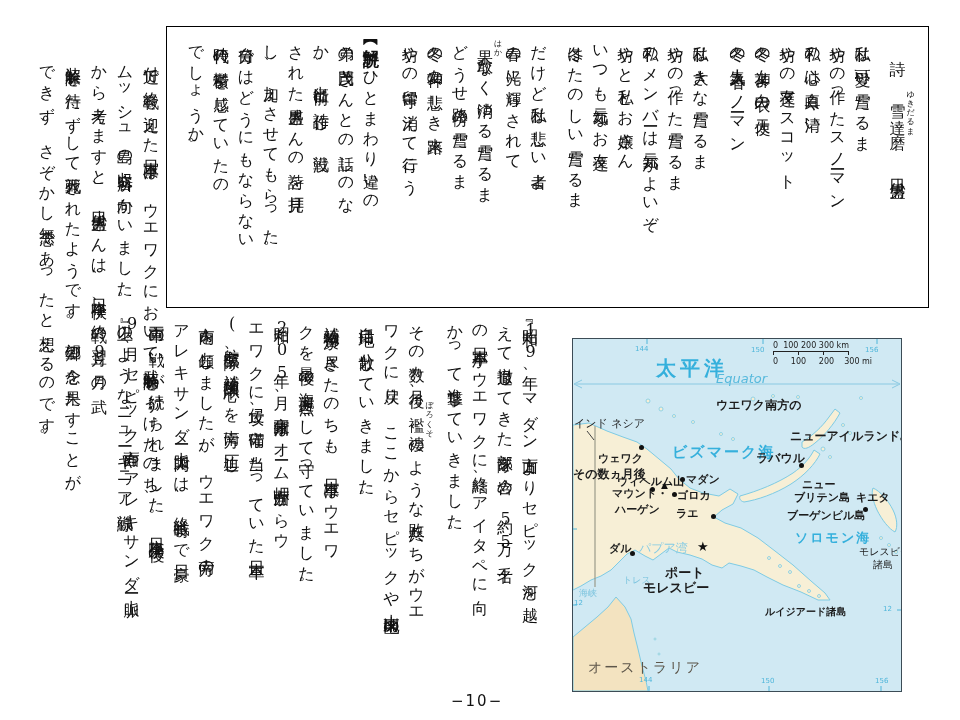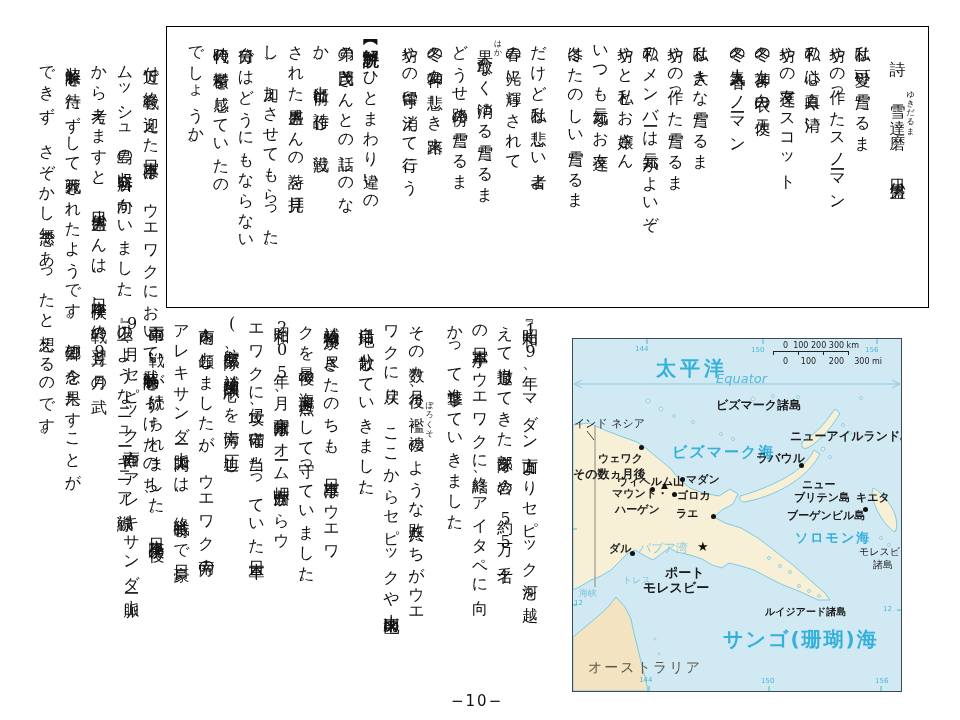--- a/index.html
+++ b/index.html
@@ -55,21 +55,21 @@
     font-family:"DejaVu Sans", sans-serif;overflow:hidden;
   }
   .map svg{position:absolute;left:0;top:0;}
   .lbl{position:absolute;white-space:nowrap;color:#1c1c1c;}
   .w{color:#35b0dc;}           
   .wf{color:#86cbe4;}          
   .b{font-weight:bold;}
   .lbl-pacific{left:83px;top:16px;font-size:20px;letter-spacing:4px;}
   .lbl-equator{left:143px;top:32px;font-size:13px;font-style:italic;color:#56b9dc;}
   .scalebar{position:absolute;left:200px;top:2px;font-size:8px;color:#222;}
-  .sb-km,.sb-mi{white-space:pre;margin-left:10px;}
+  .sb-km,.sb-mi{white-space:pre;}
   .sb-bar{width:76px;height:4px;border-top:1px solid #222;display:flex;margin:1px 0;}
   .sb-bar span{flex:1;border-left:1px solid #222;height:3px;}
   .sb-bar span:last-child{border-right:1px solid #222;}
   .tick{position:absolute;font-size:7px;color:#4fb6da;}
   .t-top0{left:62px;top:6px;}   .t-top1{left:178px;top:7px;}  .t-top2{left:292px;top:7px;}
   .t-bot0{left:66px;top:337px;} .t-bot1{left:188px;top:338px;}.t-bot2{left:302px;top:338px;}
   .t-latl{left:1px;top:260px;}  .t-latr{left:310px;top:266px;}
   .lbl-bisis{left:143px;top:58px;font-size:12px;}
   .lbl-indo{left:1px;top:77px;font-size:11px;}
   .lbl-nireland{left:217px;top:89px;font-size:12px;}
@@ -262,21 +262,21 @@
   <span class="tick t-top1">150</span>
   <span class="tick t-top2">156</span>
   <span class="tick t-bot0">144</span>
   <span class="tick t-bot1">150</span>
   <span class="tick t-bot2">156</span>
   <span class="tick t-latl">12</span>
   <span class="tick t-latr">12</span>
 
   <span class="lbl w b lbl-pacific">太平洋</span>
   <span class="lbl lbl-equator">Equator</span>
-  <span class="lbl b lbl-bisis">ビズマーク諸島</span>
+  <span class="lbl b lbl-bisis">ウエワク南方の</span>
   <span class="lbl lbl-indo">インド ネシア</span>
   <span class="lbl b lbl-nireland">ニューアイルランド島</span>
   <span class="lbl b lbl-wewak">ウェワク</span>
   <span class="lbl w b lbl-bissea">ビズマーク海</span>
   <span class="lbl b lbl-rabaul">ラバウル</span>
   <span class="lbl b lbl-nguinea">その数ヵ月後</span>
   <span class="lbl b lbl-wilhelm">ウィヘルム山</span>
   <span class="lbl b lbl-madang">マダン</span>
   <span class="lbl b lbl-nb1">ニュー</span>
   <span class="lbl b lbl-nb2">ブリテン島</span>
@@ -289,21 +289,20 @@
   <span class="lbl w b lbl-solsea">ソロモン海</span>
   <span class="lbl b lbl-daru">ダル</span>
   <span class="lbl wf lbl-papua">パプア湾</span>
   <span class="lbl lbl-sol1">モレスビー</span>
   <span class="lbl lbl-sol2">諸島</span>
   <span class="lbl lbl-tor1">トレス</span>
   <span class="lbl lbl-tor2">海峡</span>
   <span class="lbl b lbl-pm1">ポート</span>
   <span class="lbl b lbl-pm2">モレスビー</span>
   <span class="lbl b lbl-louis">ルイジアード諸島</span>
-  <span class="lbl w b lbl-coral">サンゴ(珊瑚)海</span>
   <span class="lbl lbl-australia">オーストラリア</span>
 
   <span class="mk mk-star">★</span>
   <span class="mk mk-mtn">▲</span>
   <span class="dot d-wewak"></span>
   <span class="dot d-madang"></span>
   <span class="dot d-hagen"></span>
   <span class="dot d-goroka"></span>
   <span class="dot d-lae"></span>
   <span class="dot d-daru"></span>

